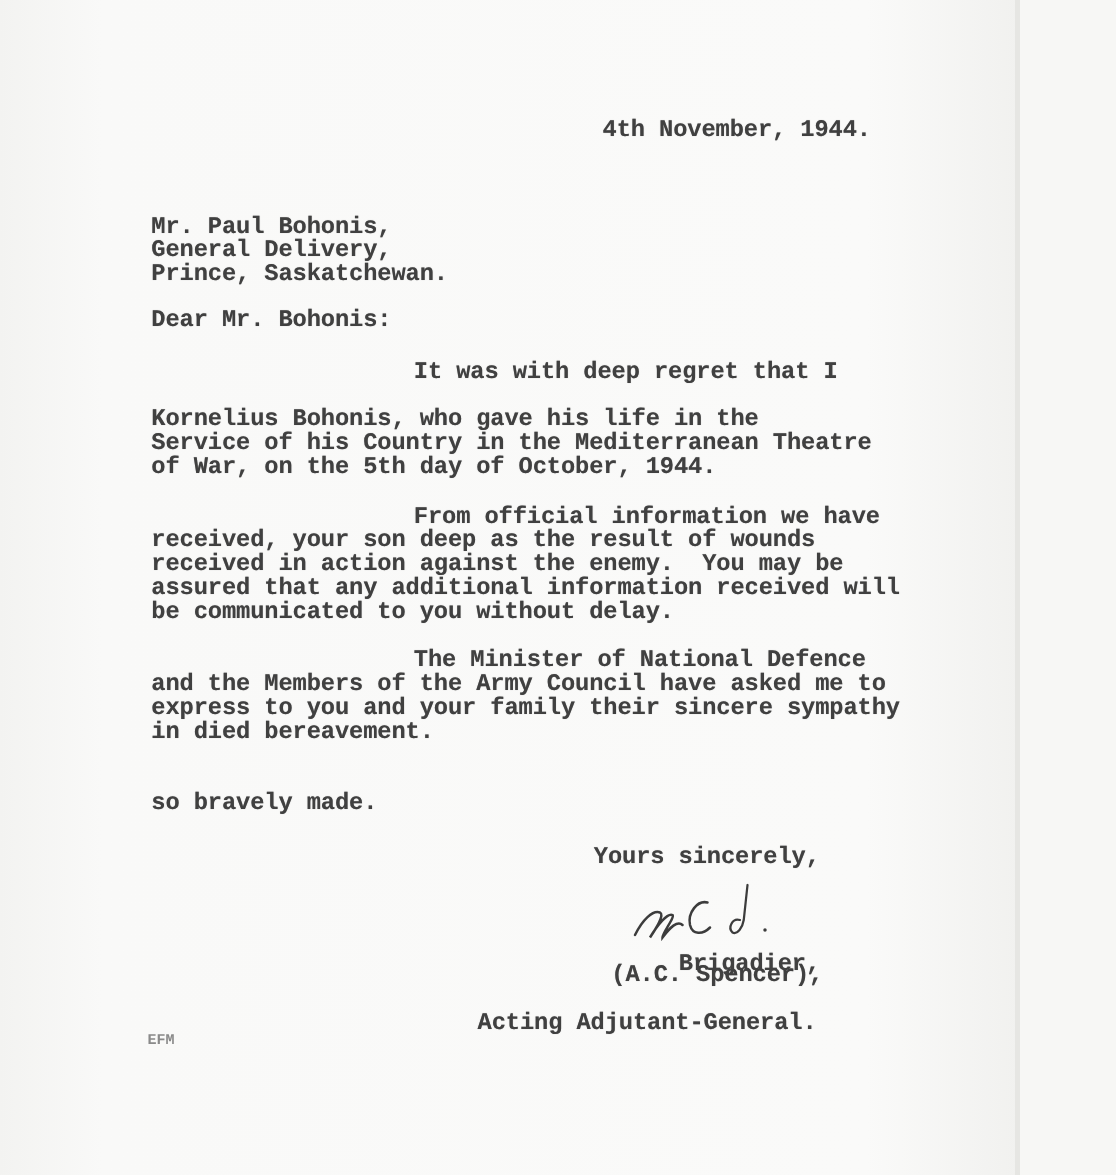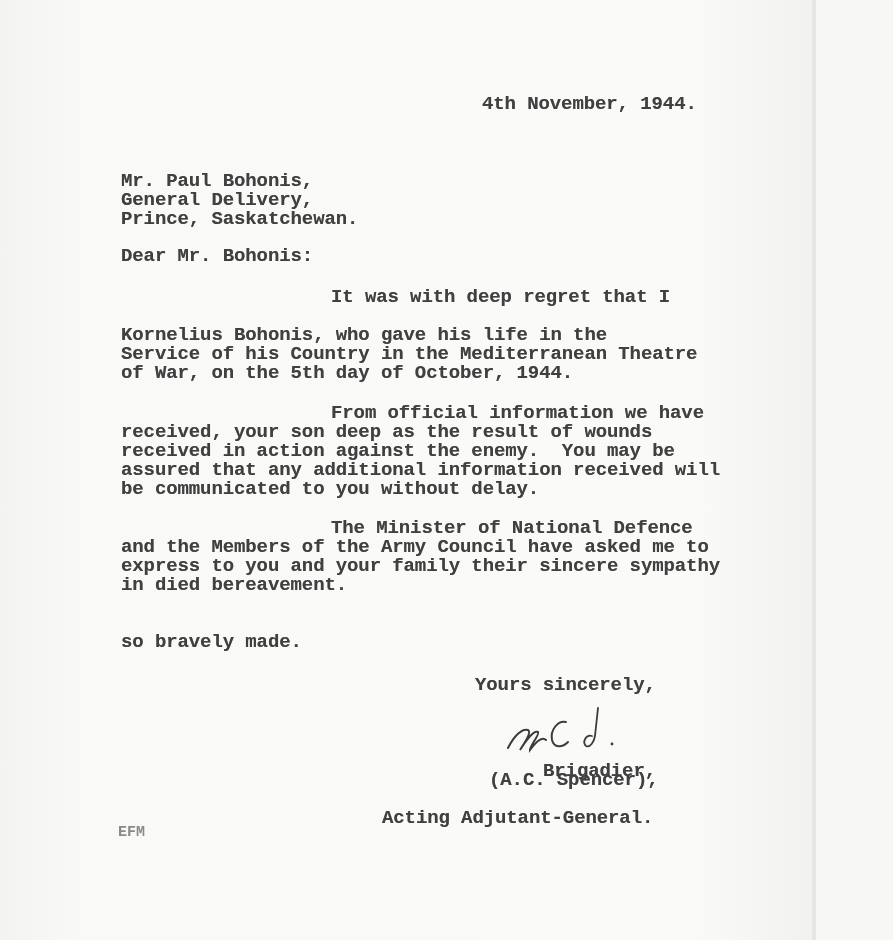--- a/index.html
+++ b/index.html
@@ -36,21 +36,21 @@
     .date { left: 482px; top: 95px; }
     .addr { left: 121px; }
     .body-text { left: 121px; }
     .indent { left: 331px; }
     .closing { left: 475px; top: 676px; }
     .sig-name { left: 489px; top: 771px; }
     .sig-rank { left: 543px; top: 762px; }
     .sig-title { left: 382px; top: 809px; }
     .initials {
       position: absolute; left: 118px; top: 826px;
-      font-size: 15px; line-height: 13px;
+      font-size: 12px; line-height: 13px;
       font-family: "Liberation Mono", monospace;
       color: #8a8a8a; font-weight: bold; letter-spacing: 0px;
       filter: blur(0.5px);
     }
     .signature {
       position: absolute; left: 500px; top: 700px;
       width: 140px; height: 60px;
     }
   </style>
 </head>

